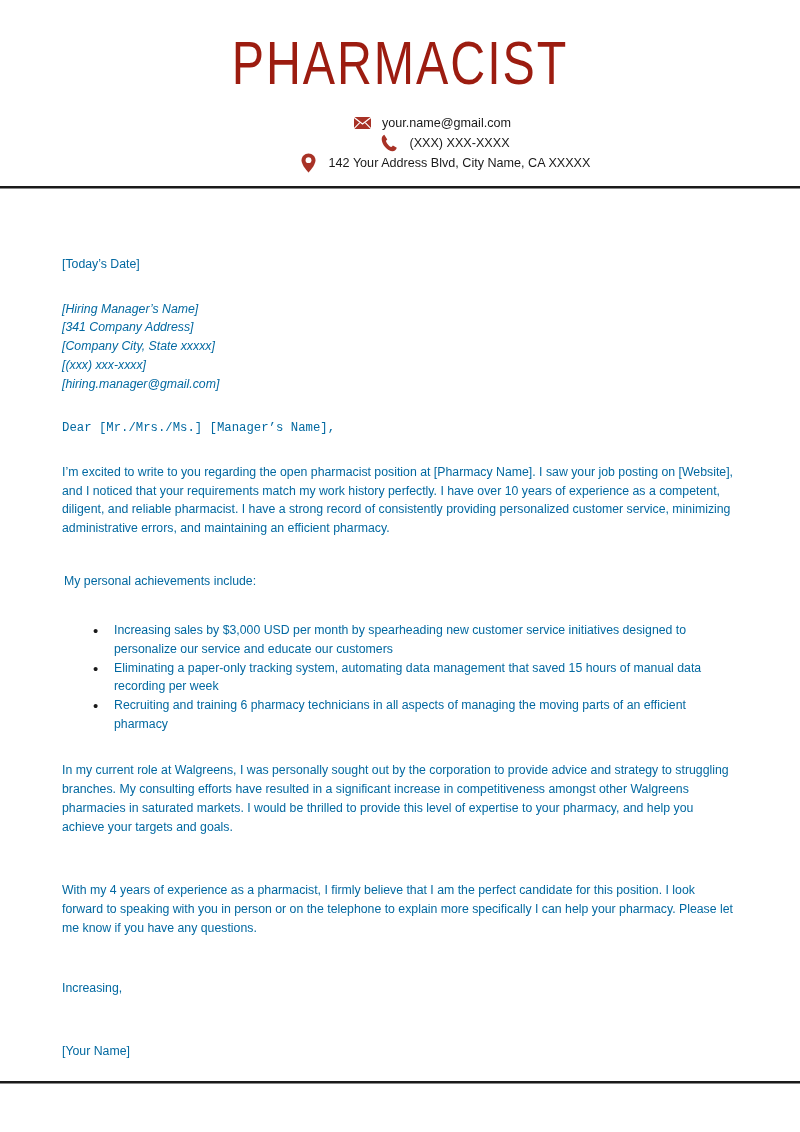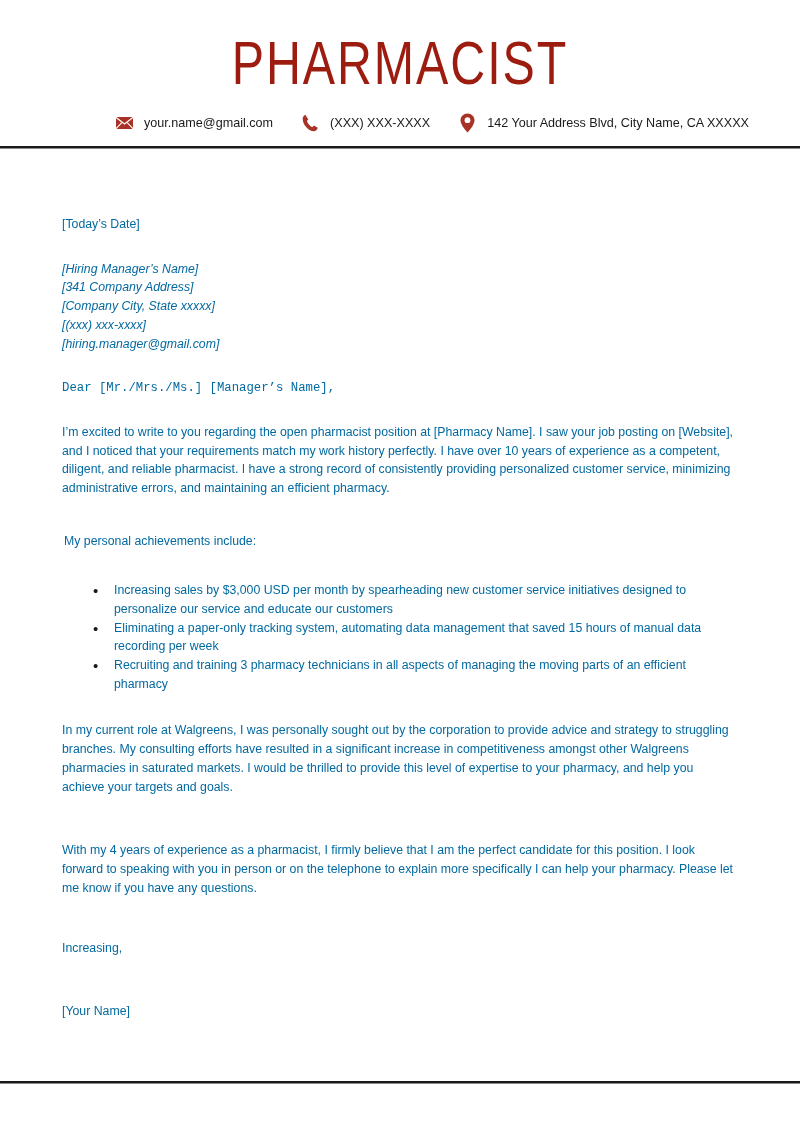--- a/index.html
+++ b/index.html
@@ -38,23 +38,23 @@
     line-height: 1.05;
     margin: 0;
     padding: 0 0 0 0;
     transform: scaleX(0.78);
     transform-origin: center;
     white-space: nowrap;
   }
 
   .contact-row {
     display: flex;
-    flex-direction: row;
+    flex-direction: column;
     align-items: center;
-    justify-content: center;
+    justify-content: flex-end;
     margin-top: 18px;
     padding-left: 62px;
     gap: 0px;
   }
 
   .contact-item {
     display: flex;
     flex-direction: row;
     align-items: center;
     font-size: 12.6px;
@@ -200,21 +200,21 @@
 
     <div class="salutation">Dear [Mr./Mrs./Ms.] [Manager’s Name],</div>
 
     <div class="para">I’m excited to write to you regarding the open pharmacist position at [Pharmacy Name]. I saw your job posting on [Website], and I noticed that your requirements match my work history perfectly. I have over 10 years of experience as a competent, diligent, and reliable pharmacist. I have a strong record of consistently providing personalized customer service, minimizing administrative errors, and maintaining an efficient pharmacy.</div>
 
     <div class="achieve-intro">My personal achievements include:</div>
 
     <ul class="bullets">
       <li>Increasing sales by $3,000 USD per month by spearheading new customer service initiatives designed to personalize our service and educate our customers</li>
       <li>Eliminating a paper-only tracking system, automating data management that saved 15 hours of manual data recording per week</li>
-      <li>Recruiting and training 3 pharmacy technicians in all aspects of managing the moving parts of an efficient pharmacy</li>
+      <li>Recruiting and training 6 pharmacy technicians in all aspects of managing the moving parts of an efficient pharmacy</li>
     </ul>
 
     <div class="para para-current">In my current role at Walgreens, I was personally sought out by the corporation to provide advice and strategy to struggling branches. My consulting efforts have resulted in a significant increase in competitiveness amongst other Walgreens pharmacies in saturated markets. I would be thrilled to provide this level of expertise to your pharmacy, and help you achieve your targets and goals.</div>
 
     <div class="para para-closing">With my 4 years of experience as a pharmacist, I firmly believe that I am the perfect candidate for this position. I look forward to speaking with you in person or on the telephone to explain more specifically I can help your pharmacy. Please let me know if you have any questions.</div>
 
     <div class="signoff">Increasing,</div>
 
     <div class="yourname">[Your Name]</div>
 

